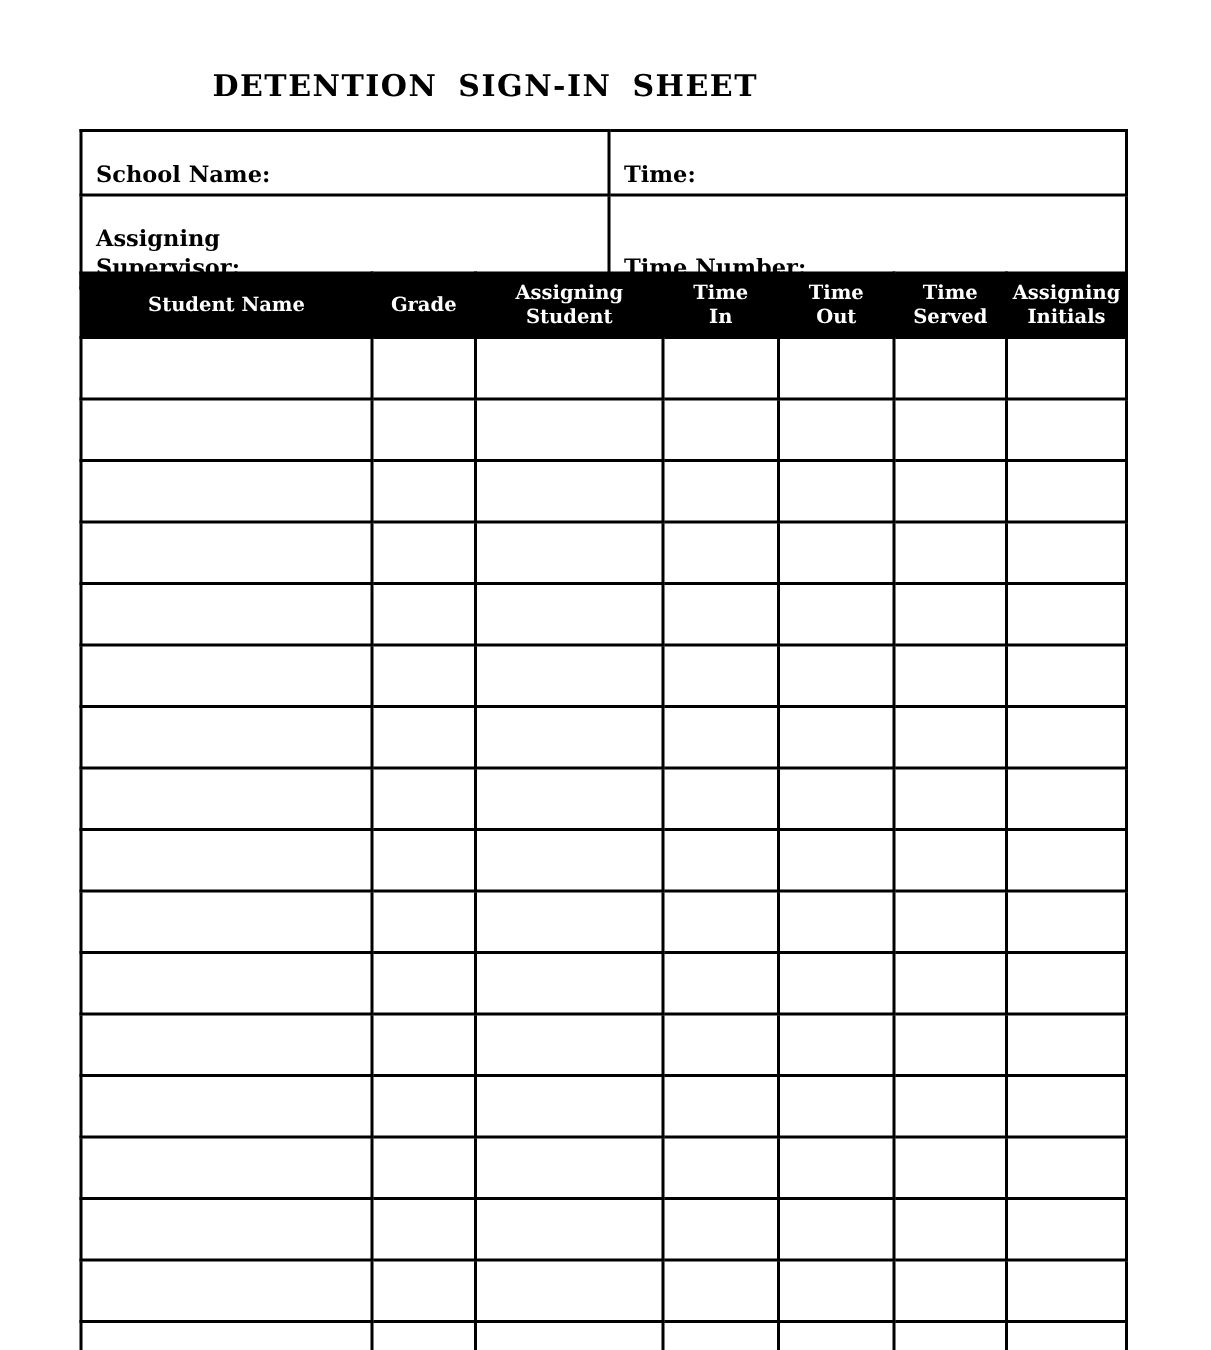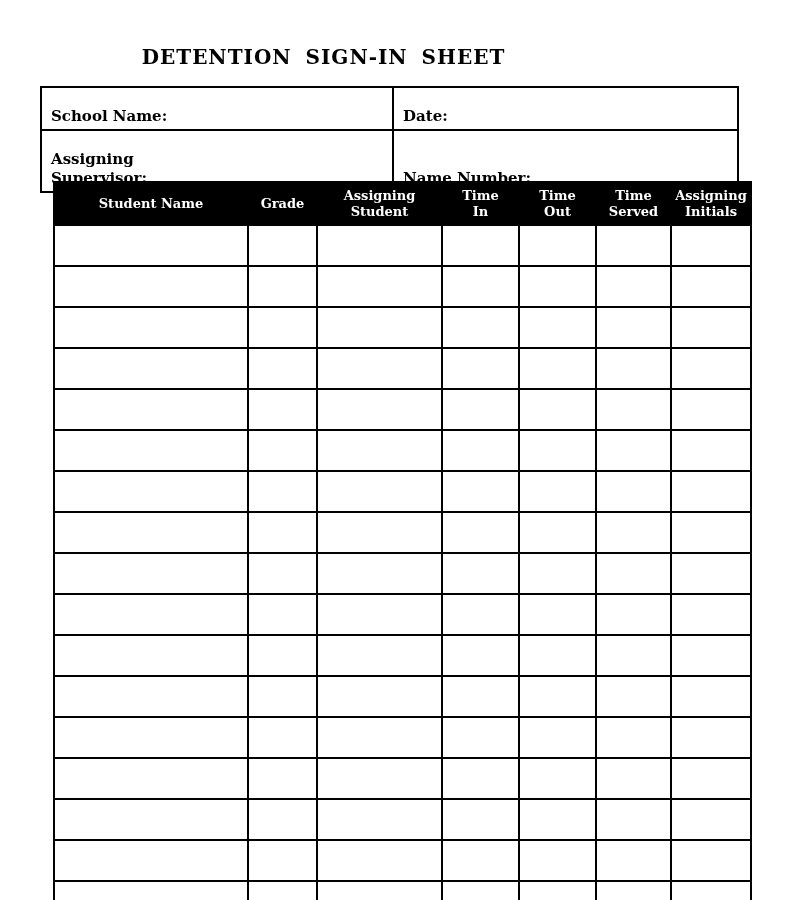--- a/index.html
+++ b/index.html
@@ -33,21 +33,21 @@
     word-spacing: 6px;
     color: #000000;
   }
   table {
     border-collapse: collapse;
     table-layout: fixed;
   }
   
   .info-table {
     position: absolute;
-    left: 40px;
+    left: 53px;
     top: 86px;
     width: 697px;
   }
   .info-table td {
     border: 2px solid #000000;
     vertical-align: bottom;
     padding: 0 0 3px 9px;
     font-size: 15px;
     font-weight: bold;
     line-height: 19px;
@@ -93,30 +93,30 @@
     <colgroup>
       <col style="width:352px">
       <col style="width:345px">
     </colgroup>
     <tbody>
       <tr class="info-row-1">
         <td>
           <span>School Name:</span>
         </td>
         <td>
-          <span>Date:</span>
+          <span>Time:</span>
         </td>
       </tr>
       <tr class="info-row-2">
         <td>
           <span>Assigning
 Supervisor:</span>
         </td>
         <td>
-          <span>Name Number:</span>
+          <span>Time Number:</span>
         </td>
       </tr>
     </tbody>
   </table>
 
   <table class="main-table">
     <colgroup>
       <col style="width:194px">
       <col style="width:69px">
       <col style="width:125px">

